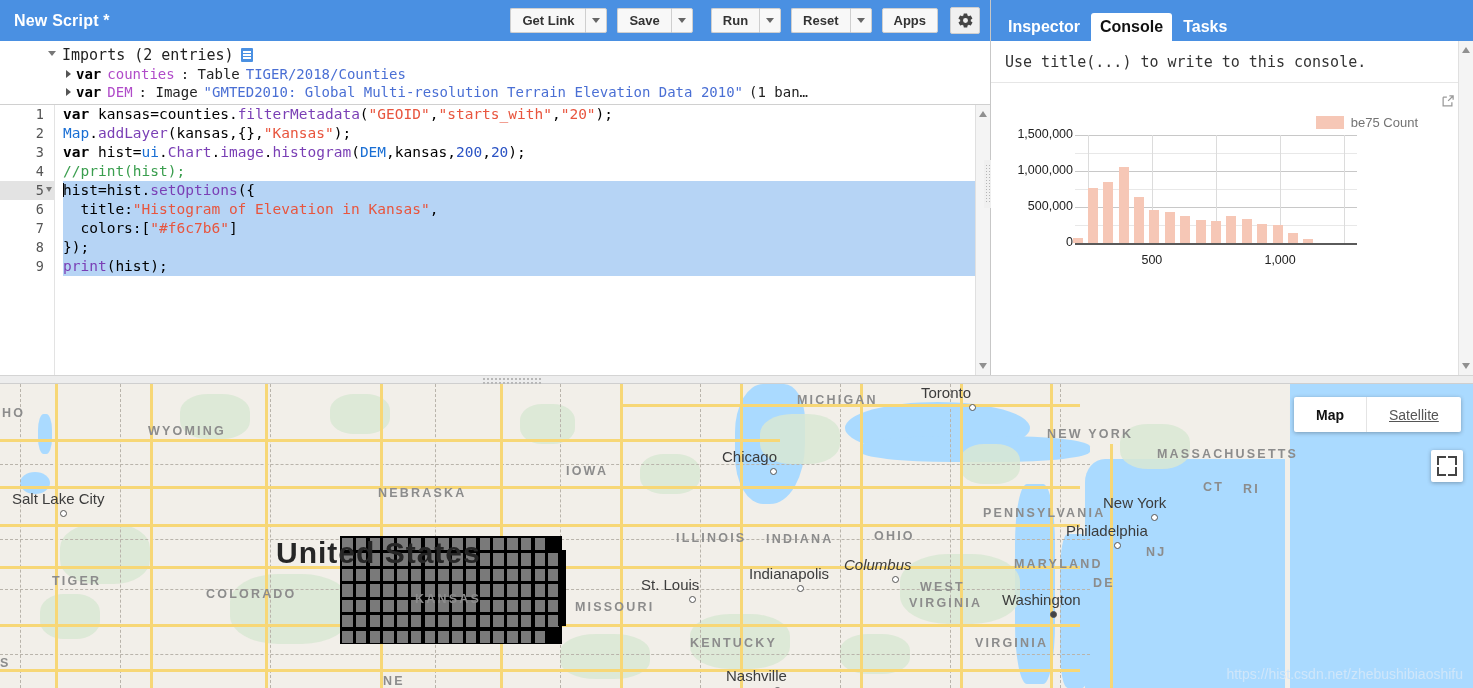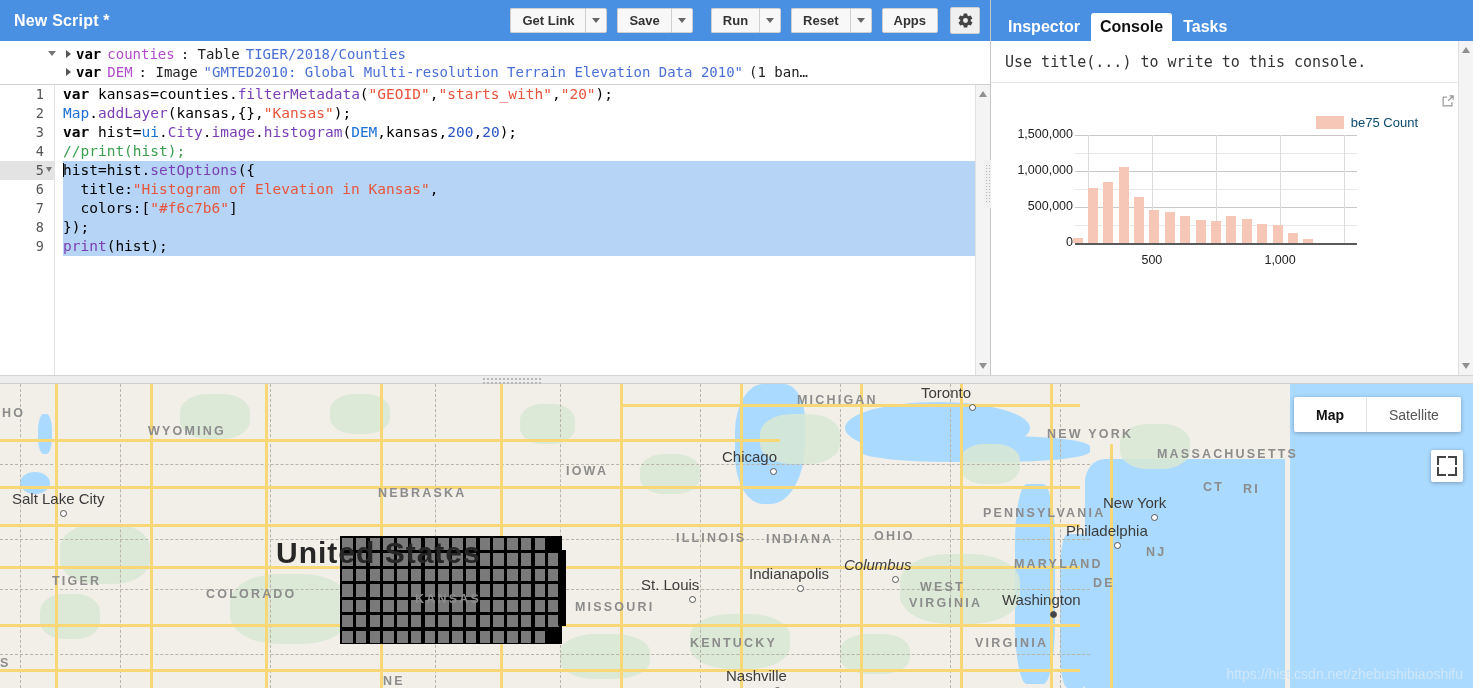--- a/index.html
+++ b/index.html
@@ -111,21 +111,21 @@
   #console-hint { font-family:"DejaVu Sans Mono","Liberation Mono",monospace; font-size:15px; color:#333;
     padding:12px 0 11px 14px; border-bottom:1px solid #e6e6e6; }
 
   
   #chart-card { position:relative; margin:6px 0 0 0; height:250px; }
   #chart-title { position:absolute; left:0; right:0; top:6px; text-align:center; font-size:13.5px;
     font-weight:bold; color:#222; }
   #popout-icon { position:absolute; right:18px; top:5px; width:15px; height:15px; cursor:pointer; }
   #legend { position:absolute; right:55px; top:26px; display:flex; align-items:center; gap:7px; }
   #legend-swatch { width:28px; height:13px; background:#f6c7b6; }
-  #legend-label { font-size:13px; color:#0c4a6e; }
+  #legend-label { font-size:13px; color:#737373; }
   #plot { position:absolute; left:0; top:0; width:482px; height:250px; }
   .ytick { position:absolute; font-size:12.5px; color:#222; text-align:right; width:82px; }
   .xtick { position:absolute; font-size:12.5px; color:#222; text-align:center; width:70px; }
   .gl-h { position:absolute; height:1px; background:#e0e0e0; }
   .gl-v { position:absolute; width:1px; background:#e0e0e0; }
   .axis-base { position:absolute; height:2px; background:#5a5a5a; }
   .bar { position:absolute; background:#f6c7b6; bottom:0; }
 
   
   #splitter { position:absolute; left:0; top:375px; width:1473px; height:9px; background:#ededed;
@@ -157,21 +157,21 @@
   .county { position:absolute; background:#7a7a7a; }
 
   
   #layers-box { position:absolute; left:1147px; top:398px; width:140px; height:33px; background:#fff;
     border-radius:2px; box-shadow:0 1px 4px rgba(0,0,0,.3); display:flex; align-items:center;
     padding-left:13px; font-size:14px; color:#333; cursor:pointer; z-index:8;}
   #maptype-box { position:absolute; left:1294px; top:397px; height:35px; background:#fff; border-radius:2px;
     box-shadow:0 1px 4px rgba(0,0,0,.3); display:flex; z-index:8; }
   .mt-btn { display:flex; align-items:center; justify-content:center; font-size:14px; padding:0 22px; cursor:pointer;}
   .mt-btn.active { color:#111; font-weight:bold; }
-  .mt-btn.idle { color:#555; border-left:1px solid #e4e4e4; }
+  .mt-btn.idle { color:#555; border-left:1px solid #e4e4e4;text-decoration:underline; }
   #fullscreen-btn { position:absolute; left:1431px; top:450px; width:32px; height:32px; background:#fff;
     border-radius:2px; box-shadow:0 1px 4px rgba(0,0,0,.3); z-index:8; cursor:pointer; }
   .fs-c { position:absolute; width:9px; height:9px; border:2px solid #444; }
   #watermark { position:absolute; right:10px; bottom:6px; font-size:14px; color:#cfe6fa; z-index:9;
     font-family:"Liberation Sans",sans-serif; }
 </style>
 </head>
 <body>
 
 <div id="app">
@@ -218,20 +218,24 @@
             <svg width="17" height="17" viewBox="0 0 24 24">
               <path fill="#444" d="M19.4 13a7.8 7.8 0 0 0 .1-1 7.8 7.8 0 0 0-.1-1l2.1-1.6a.5.5 0 0 0 .1-.6l-2-3.5a.5.5 0 0 0-.6-.2l-2.5 1a7.3 7.3 0 0 0-1.7-1l-.4-2.6a.5.5 0 0 0-.5-.4h-4a.5.5 0 0 0-.5.4l-.4 2.6a7.3 7.3 0 0 0-1.7 1l-2.5-1a.5.5 0 0 0-.6.2l-2 3.5a.5.5 0 0 0 .1.6L4.5 11a8 8 0 0 0 0 2l-2.1 1.6a.5.5 0 0 0-.1.6l2 3.5c.1.2.4.3.6.2l2.5-1c.5.4 1.1.8 1.7 1l.4 2.6c0 .3.2.4.5.4h4c.3 0 .5-.1.5-.4l.4-2.6c.6-.2 1.2-.6 1.7-1l2.5 1c.2.1.5 0 .6-.2l2-3.5a.5.5 0 0 0-.1-.6L19.4 13zM12 15.5A3.5 3.5 0 1 1 15.5 12 3.5 3.5 0 0 1 12 15.5z"></path>
             </svg>
           </div>
 
         </div>
       </div>
 
       <div id="imports-panel">
         <span class="tri-down"></span>
+        <div class="imports-row imports-head">
+          <span>Imports (2 entries)</span>
+          <span class="imports-icon"></span>
+        </div>
         <div class="imports-row import-entry">
           <span class="tri-right"></span>
           <span class="kw-var">var</span>
           <span class="id-purple">counties</span>
           <span class="type-plain">: Table </span>
           <span class="val-blue">TIGER/2018/Counties</span>
         </div>
         <div class="imports-row import-entry">
           <span class="tri-right"></span>
           <span class="kw-var">var</span>
@@ -250,21 +254,21 @@
             <div class="gut-num">4</div>
             <div class="gut-num active">5<span class="fold"></span></div>
             <div class="gut-num">6</div>
             <div class="gut-num">7</div>
             <div class="gut-num">8</div>
             <div class="gut-num">9</div>
           </div>
         <div id="code-lines">
             <div class="ln"><span class="tok-kw">var</span> <span class="tok-plain">kansas</span>=<span class="tok-plain">counties</span>.<span class="tok-fn">filterMetadata</span>(<span class="tok-str">"GEOID"</span>,<span class="tok-str">"starts_with"</span>,<span class="tok-str">"20"</span>);</div>
             <div class="ln"><span class="tok-obj">Map</span>.<span class="tok-fn">addLayer</span>(<span class="tok-plain">kansas</span>,{},<span class="tok-str">"Kansas"</span>);</div>
-            <div class="ln"><span class="tok-kw">var</span> <span class="tok-plain">hist</span>=<span class="tok-obj">ui</span>.<span class="tok-fn">City</span>.<span class="tok-fn">image</span>.<span class="tok-fn">histogram</span>(<span class="tok-obj">DEM</span>,<span class="tok-plain">kansas</span>,<span class="tok-num">200</span>,<span class="tok-num">20</span>);</div>
+            <div class="ln"><span class="tok-kw">var</span> <span class="tok-plain">hist</span>=<span class="tok-obj">ui</span>.<span class="tok-fn">Chart</span>.<span class="tok-fn">image</span>.<span class="tok-fn">histogram</span>(<span class="tok-obj">DEM</span>,<span class="tok-plain">kansas</span>,<span class="tok-num">200</span>,<span class="tok-num">20</span>);</div>
             <div class="ln"><span class="tok-comment">//print(hist);</span></div>
             <div class="ln sel"><span class="caret-bar"></span><span class="tok-plain">hist</span>=<span class="tok-plain">hist</span>.<span class="tok-fn">setOptions</span>({</div>
             <div class="ln sel">  <span class="tok-plain">title</span>:<span class="tok-str">"Histogram of Elevation in Kansas"</span>,</div>
             <div class="ln sel">  <span class="tok-plain">colors</span>:[<span class="tok-str">"#f6c7b6"</span>]</div>
             <div class="ln sel">});</div>
             <div class="ln sel"><span class="tok-fn">print</span>(<span class="tok-plain">hist</span>);</div>
           </div>
         <div class="vscroll" style="right:0;">
           <span class="arr-up"></span>
           <span class="arr-dn"></span>

